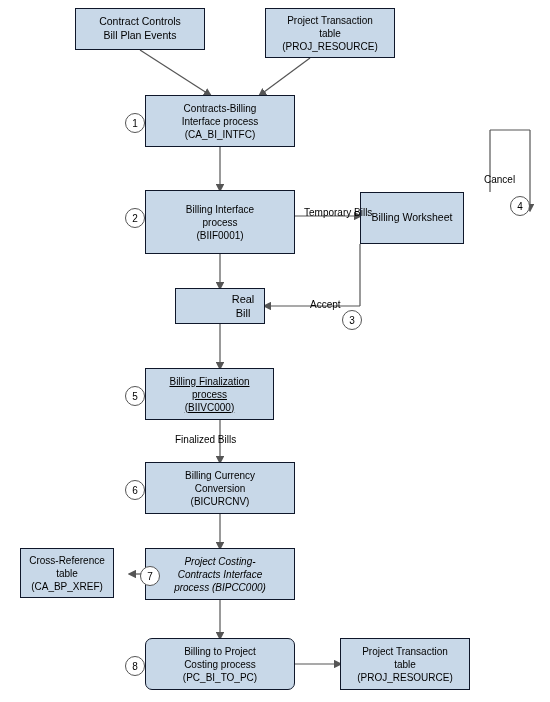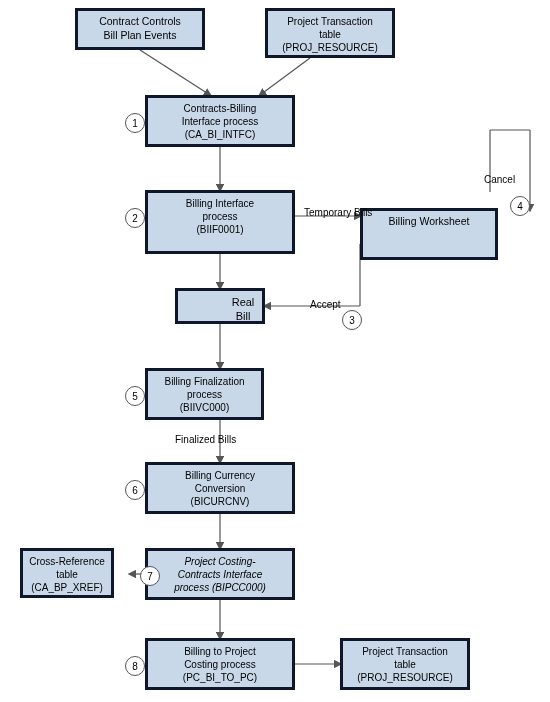--- a/index.html
+++ b/index.html
@@ -13,23 +13,24 @@
       position: relative;
     }
     .diagram {
       position: relative;
       width: 550px;
       height: 702px;
     }
     .box {
       position: absolute;
       background: #c8d8e8;
-      border: 3px solid #0f172a;
+      border: 1px solid #0f172a;
       text-align: center;
       display: flex;
+      align-items: center;
       justify-content: center;
       line-height: 1.3;
       padding: 4px;
     }
     .circle-label {
       position: absolute;
       width: 20px;
       height: 20px;
       border: 1px solid #555;
       border-radius: 50%;
@@ -110,29 +111,29 @@
 Interface process
 (CA_BI_INTFC)</span>
   </div>
 
   <div class="box" style="left:145px;top:190px;width:150px;height:64px;font-size:10px;">
     <span style="white-space:pre-line;">Billing Interface
 process
 (BIIF0001)</span>
   </div>
 
-  <div class="box" style="left:360px;top:192px;width:138px;height:52px;font-size:10.5px;margin-top:16px;">
+  <div class="box" style="left:360px;top:192px;width:104px;height:52px;font-size:10.5px;">
     <span style="white-space:pre-line;">Billing Worksheet</span>
   </div>
 
   <div class="box" style="left:175px;top:288px;width:90px;height:36px;font-size:11px;">
     <span style="white-space:pre-line;margin-left:46px;">Real Bill</span>
   </div>
 
-  <div class="box" style="left:145px;top:368px;width:119px;height:52px;font-size:10px;">
+  <div class="box" style="left:145px;top:368px;width:129px;height:52px;font-size:10px;text-decoration:underline;">
     <span style="white-space:pre-line;">Billing Finalization
 process
 (BIIVC000)</span>
   </div>
 
   <div class="box" style="left:145px;top:462px;width:150px;height:52px;font-size:10px;">
     <span style="white-space:pre-line;">Billing Currency
 Conversion
 (BICURCNV)</span>
   </div>
@@ -142,21 +143,21 @@
 table
 (CA_BP_XREF)</span>
   </div>
 
   <div class="box" style="left:145px;top:548px;width:150px;height:52px;font-size:10px;font-style:italic;">
     <span style="white-space:pre-line;">Project Costing-
 Contracts Interface
 process (BIPCC000)</span>
   </div>
 
-  <div class="box" style="left:145px;top:638px;width:150px;height:52px;font-size:10px;">
+  <div class="box" style="left:145px;top:638px;width:150px;height:52px;font-size:10px;border-radius:7px;">
     <span style="white-space:pre-line;">Billing to Project
 Costing process
 (PC_BI_TO_PC)</span>
   </div>
 
   <div class="box" style="left:340px;top:638px;width:130px;height:52px;font-size:10px;">
     <span style="white-space:pre-line;">Project Transaction
 table
 (PROJ_RESOURCE)</span>
   </div>

